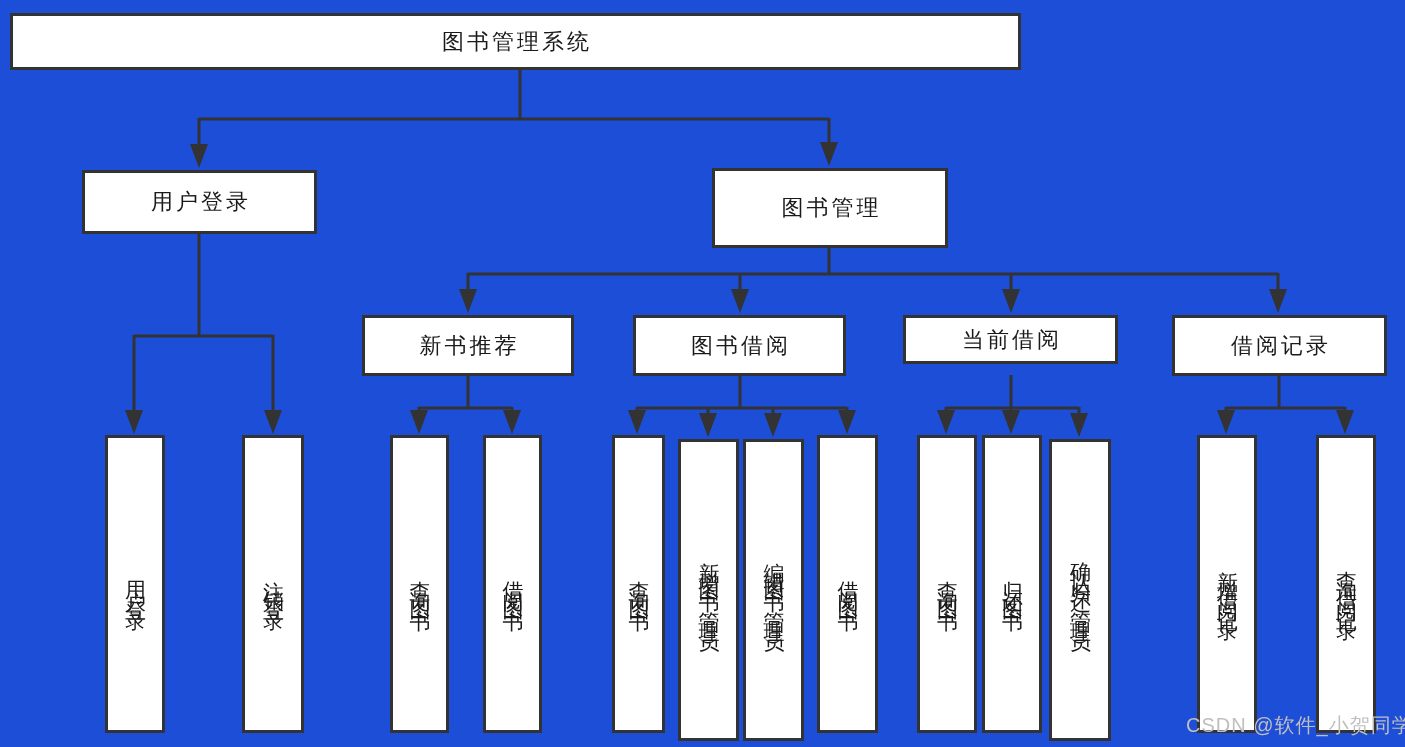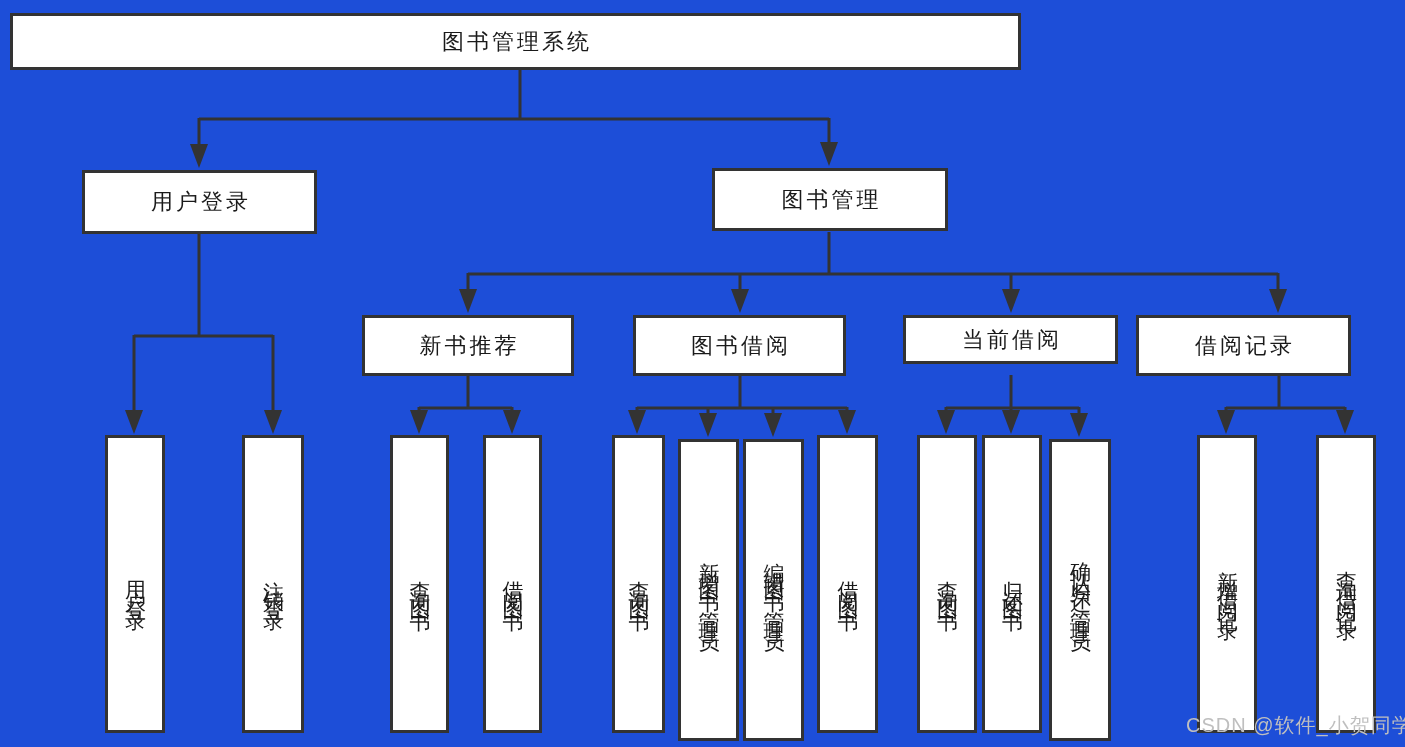--- a/index.html
+++ b/index.html
@@ -81,34 +81,34 @@
     </g>
   </svg>
 
   <div class="node hnode" style="left:10px;top:13px;width:1011px;height:57px">
     <span>图书管理系统</span>
   </div>
 
   <div class="node hnode" style="left:82px;top:170px;width:235px;height:64px">
     <span>用户登录</span>
   </div>
-  <div class="node hnode" style="left:712px;top:168px;width:236px;height:63px">
+  <div class="node hnode" style="left:712px;top:168px;width:236px;height:80px">
     <span>图书管理</span>
   </div>
 
   <div class="node hnode" style="left:362px;top:315px;width:212px;height:61px">
     <span>新书推荐</span>
   </div>
   <div class="node hnode" style="left:633px;top:315px;width:213px;height:61px">
     <span>图书借阅</span>
   </div>
   <div class="node hnode" style="left:903px;top:315px;width:215px;height:49px">
     <span>当前借阅</span>
   </div>
-  <div class="node hnode" style="left:1136px;top:315px;width:215px;height:61px">
+  <div class="node hnode" style="left:1172px;top:315px;width:215px;height:61px">
     <span>借阅记录</span>
   </div>
 
   <div class="node vnode" style="left:105px;top:435px;width:60px;height:298px">
     <span class="vtext">用户登录</span>
   </div>
   <div class="node vnode" style="left:242px;top:435px;width:62px;height:298px">
     <span class="vtext">注销登录</span>
   </div>
 

